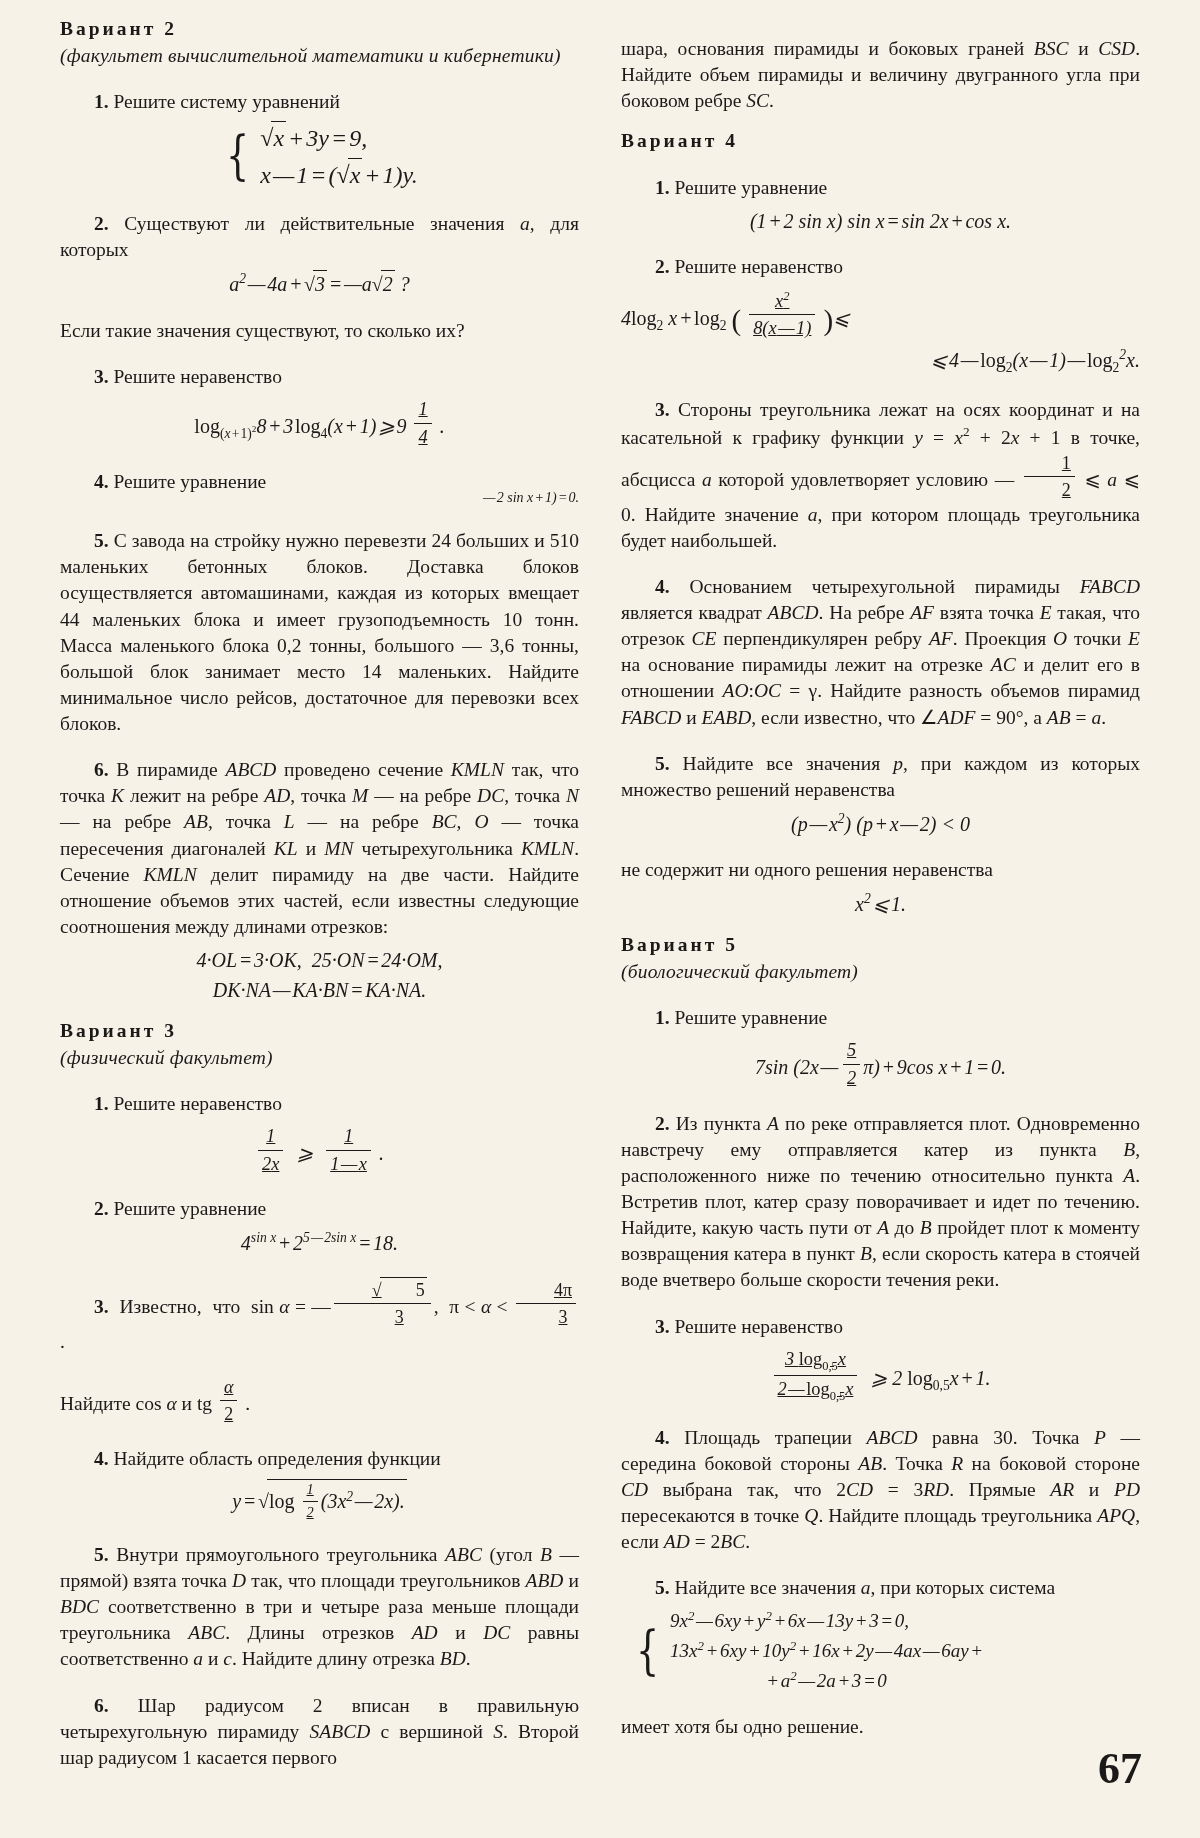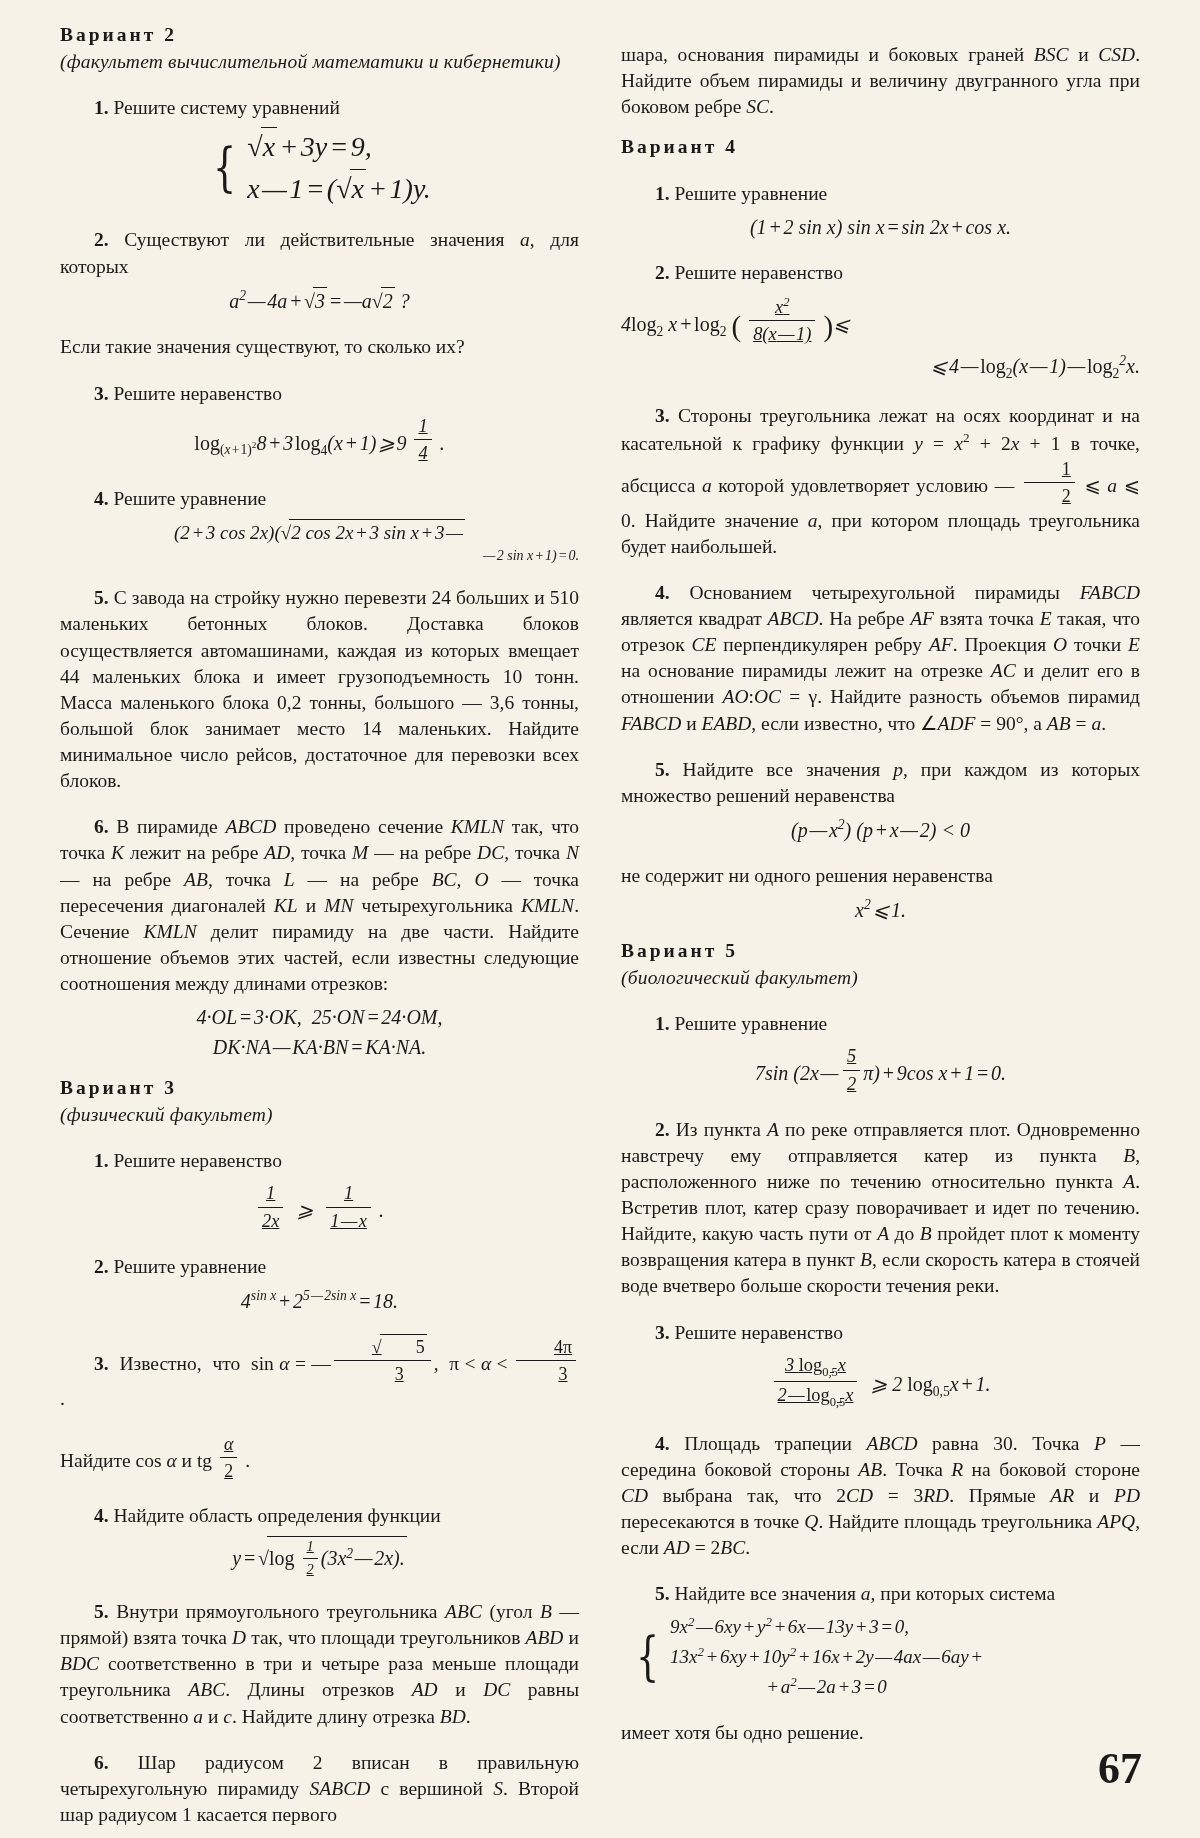--- a/index.html
+++ b/index.html
@@ -11,21 +11,21 @@
     height: 1838px;
     background: #f6f2e8;
     font-family: "Liberation Serif", serif;
     color: #1b1a18;
   }
   .page {
     position: relative;
     width: 1200px;
     height: 1838px;
     box-sizing: border-box;
-    padding: 22px 60px 20px 60px;
+    padding: 16px 60px 20px 60px;
   }
   .columns {
     display: flex;
     gap: 42px;
     height: 1660px;
   }
   .col {
     width: 520px;
     font-size: 19.5px;
     line-height: 1.34;
@@ -103,21 +103,21 @@
     line-height: 0.8;
     font-family: "DejaVu Serif", serif;
     font-weight: 300;
     transform: scaleX(0.7);
   }
   .sys-lines {
     display: flex;
     flex-direction: column;
     gap: 3px;
     font-style: italic;
-    font-size: 28px;
+    font-size: 24px;
   }
   .pageno {
     position: absolute;
     right: 58px;
     bottom: 44px;
     font-size: 44px;
     font-weight: bold;
     font-family: "Liberation Serif", serif;
   }
   .big-paren {
@@ -162,23 +162,20 @@
         <b>3.</b> Решите неравенство
       </div>
       <div class="math">
         <span class="up">log</span><sub>(<i>x</i> + 1)<sup>2</sup></sub>8 + 3 <span class="up">log</span><sub>4</sub>(<i>x</i> + 1) ⩾ 9
         <span class="frac"><span class="num">1</span><span class="den">4</span></span> .
       </div>
 
       <div class="prob">
         <b>4.</b> Решите уравнение
       </div>
-      <div class="math" style="font-size:19px">
-        (2 + 3 cos 2<i>x</i>)(<span class="rad">√</span><span class="ovl">2 cos 2<i>x</i> + 3 sin <i>x</i> + 3 —</span>
-      </div>
       <div class="math right" style="font-size:14px; margin-top:-6px">
         — 2 sin <i>x</i> + 1) = 0.
       </div>
 
       <div class="prob">
         <b>5.</b> С завода на стройку нужно перевезти 24 больших и 510 маленьких бетонных блоков. Доставка блоков осуществляется автомашинами, каждая из которых вмещает 44 маленьких блока и имеет грузоподъемность 10 тонн. Масса маленького блока 0,2 тонны, большого — 3,6 тонны, большой блок занимает место 14 маленьких. Найдите минимальное число рейсов, достаточное для перевозки всех блоков.
       </div>
 
       <div class="prob">
         <b>6.</b> В пирамиде <i>ABCD</i> проведено сечение <i>KMLN</i> так, что точка <i>K</i> лежит на ребре <i>AD</i>, точка <i>M</i> — на ребре <i>DC</i>, точка <i>N</i> — на ребре <i>AB</i>, точка <i>L</i> — на ребре <i>BC</i>, <i>O</i> — точка пересечения диагоналей <i>KL</i> и <i>MN</i> четырехугольника <i>KMLN</i>. Сечение <i>KMLN</i> делит пирамиду на две части. Найдите отношение объемов этих частей, если известны следующие соотношения между длинами отрезков:

